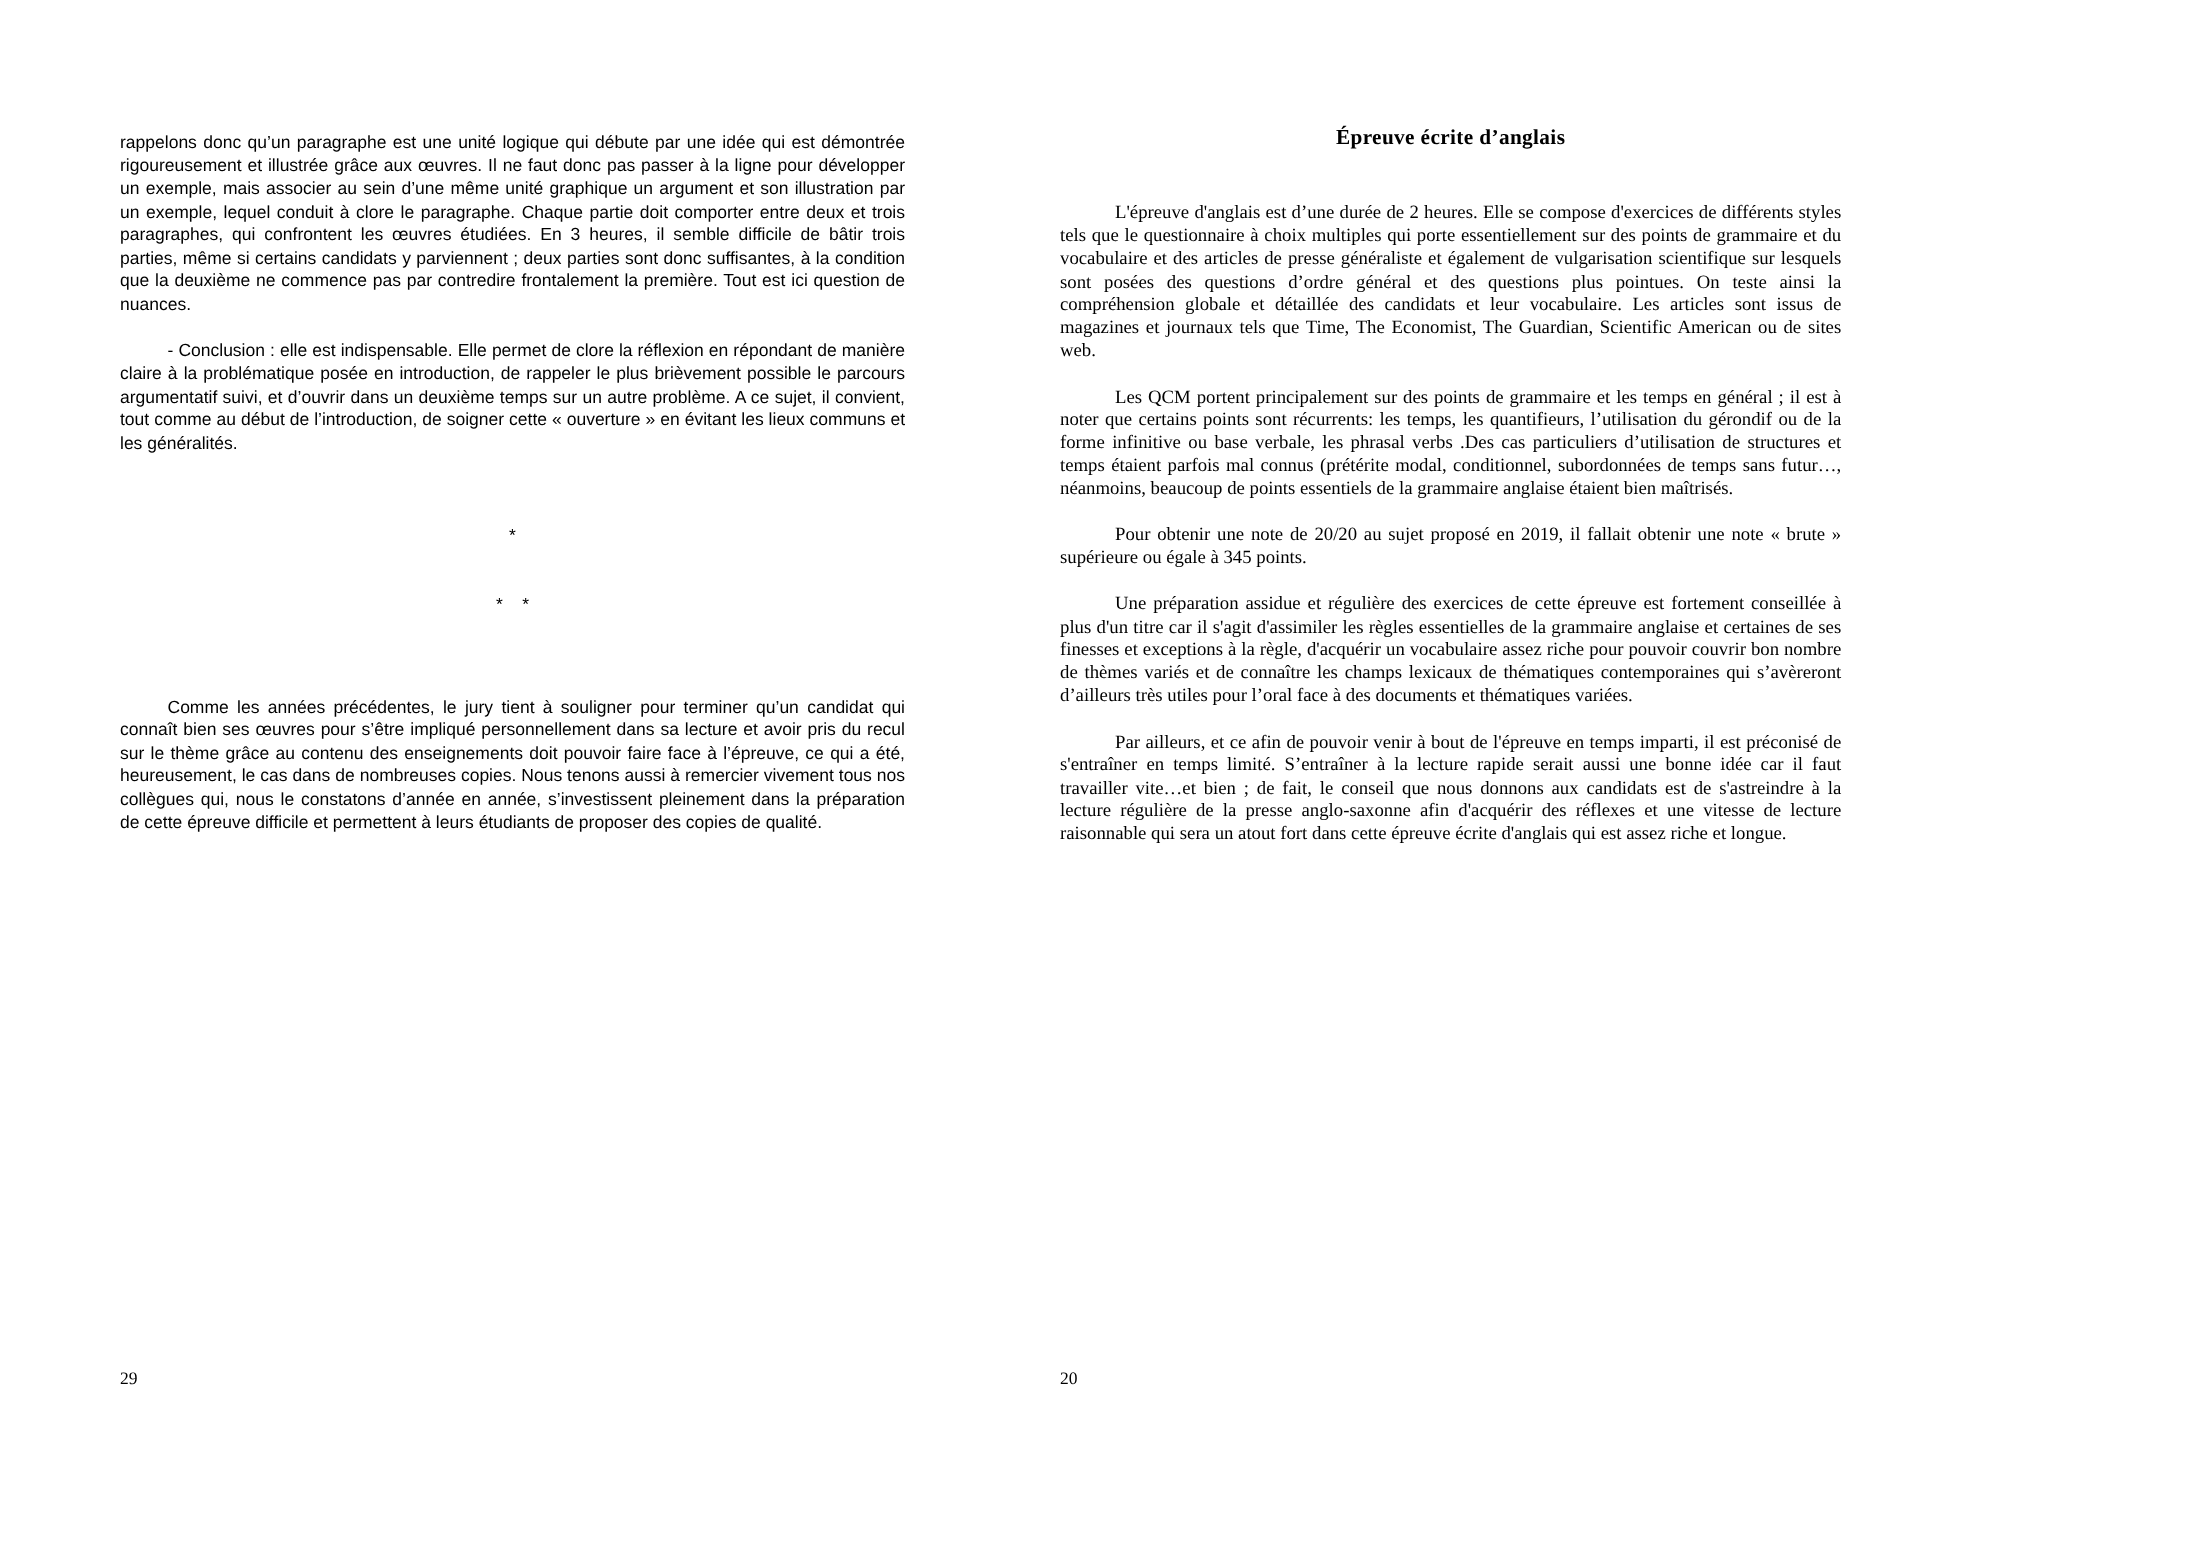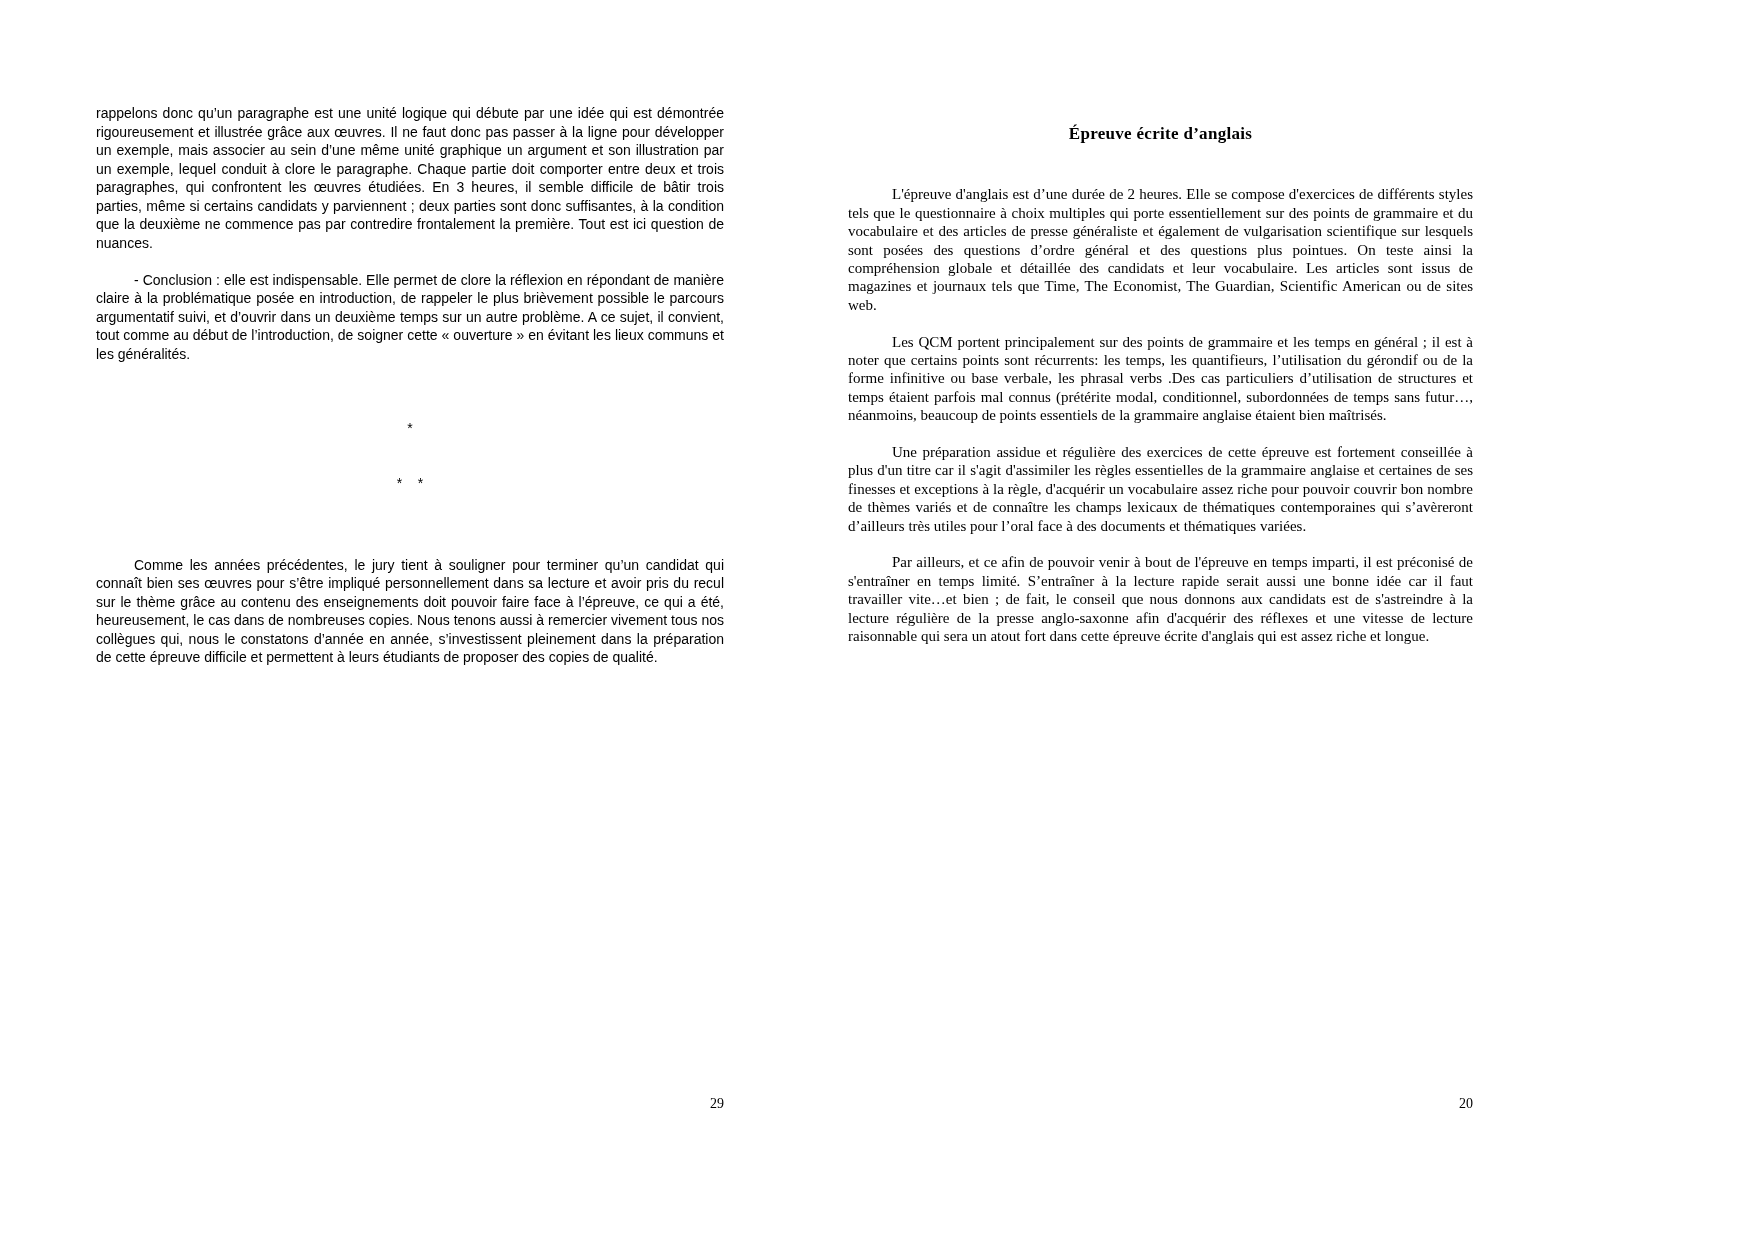--- a/index.html
+++ b/index.html
@@ -18,21 +18,21 @@
     left: 96px;
     top: 104px;
     width: 628px;
     height: 1020px;
     font-family: "Liberation Sans", sans-serif;
     font-size: 14px;
     line-height: 18.5px;
   }
   .page-right {
     left: 848px;
-    top: 113px;
+    top: 89px;
     width: 625px;
     height: 1030px;
     font-family: "Liberation Serif", serif;
     font-size: 15px;
     line-height: 18.4px;
   }
   .page p {
     text-align: justify;
     margin-bottom: 18.5px;
   }
@@ -55,21 +55,21 @@
   }
   .separator div { line-height: 18.5px; }
   .closing-line {
     text-align: left;
     margin-top: 2px;
   }
   .page-number {
     position: absolute;
     top: 1096px;
     width: 628px;
-    text-align: right;
+    text-align: left;
     font-family: "Liberation Serif", serif;
     font-size: 14px;
     color: #000000;
   }
   .page-number.right { left: 848px; width: 625px; }
   .page-number.left { left: 96px; }
 </style>
 </head>
 <body>
 
@@ -80,18 +80,19 @@
     <div>*</div>
     <div>*    *</div>
   </div>
   <p class="indent">Comme les années précédentes, le jury tient à souligner pour terminer qu’un candidat qui connaît bien ses œuvres pour s’être impliqué personnellement dans sa lecture et avoir pris du recul sur le thème grâce au contenu des enseignements doit pouvoir faire face à l’épreuve, ce qui a été, heureusement, le cas dans de nombreuses copies. Nous tenons aussi à remercier vivement tous nos collègues qui, nous le constatons d’année en année, s’investissent pleinement dans la préparation de cette épreuve difficile et permettent à leurs étudiants de proposer des copies de qualité.</p>
 </div>
 
 <div class="page page-right">
   <h1 class="doc-title">Épreuve écrite d’anglais</h1>
   <p class="indent-lg">L'épreuve d'anglais est d’une durée de 2 heures. Elle se compose d'exercices de différents styles tels que le questionnaire à choix multiples qui porte essentiellement sur des points de grammaire et du vocabulaire et des articles de presse généraliste et également de vulgarisation scientifique sur lesquels sont posées des questions d’ordre général et des questions plus pointues. On teste ainsi la compréhension globale et détaillée des candidats et leur vocabulaire. Les articles sont issus de magazines et journaux tels que Time, The Economist, The Guardian, Scientific American ou de sites web.</p>
   <p class="indent-lg">Les QCM portent principalement sur des points de grammaire et les temps en général ; il est à noter que certains points sont récurrents: les temps, les quantifieurs, l’utilisation du gérondif ou de la forme infinitive ou base verbale, les phrasal verbs .Des cas particuliers d’utilisation de structures et temps étaient parfois mal connus (prétérite modal, conditionnel, subordonnées de temps sans futur…, néanmoins, beaucoup de points essentiels de la grammaire anglaise étaient bien maîtrisés.</p>
+  <p class="indent-lg">Pour obtenir une note de 20/20 au sujet proposé en 2019, il fallait obtenir une note « brute » supérieure ou égale à 345 points.</p>
   <p class="indent-lg">Une préparation assidue et régulière des exercices de cette épreuve est fortement conseillée à plus d'un titre car il s'agit d'assimiler les règles essentielles de la grammaire anglaise et certaines de ses finesses et exceptions à la règle, d'acquérir un vocabulaire assez riche pour pouvoir couvrir bon nombre de thèmes variés et de connaître les champs lexicaux de thématiques contemporaines qui s’avèreront d’ailleurs très utiles pour l’oral face à des documents et thématiques variées.</p>
   <p class="indent-lg">Par ailleurs, et ce afin de pouvoir venir à bout de l'épreuve en temps imparti, il est préconisé de s'entraîner en temps limité. S’entraîner à la lecture rapide serait aussi une bonne idée car il faut travailler vite…et bien ; de fait, le conseil que nous donnons aux candidats est de s'astreindre à la lecture régulière de la presse anglo-saxonne afin d'acquérir des réflexes et une vitesse de lecture raisonnable qui sera un atout fort dans cette épreuve écrite d'anglais qui est assez riche et longue.</p>
 </div>
 
 <div class="page-number left">29</div>
 <div class="page-number right">20</div>
 
 </body></html>

